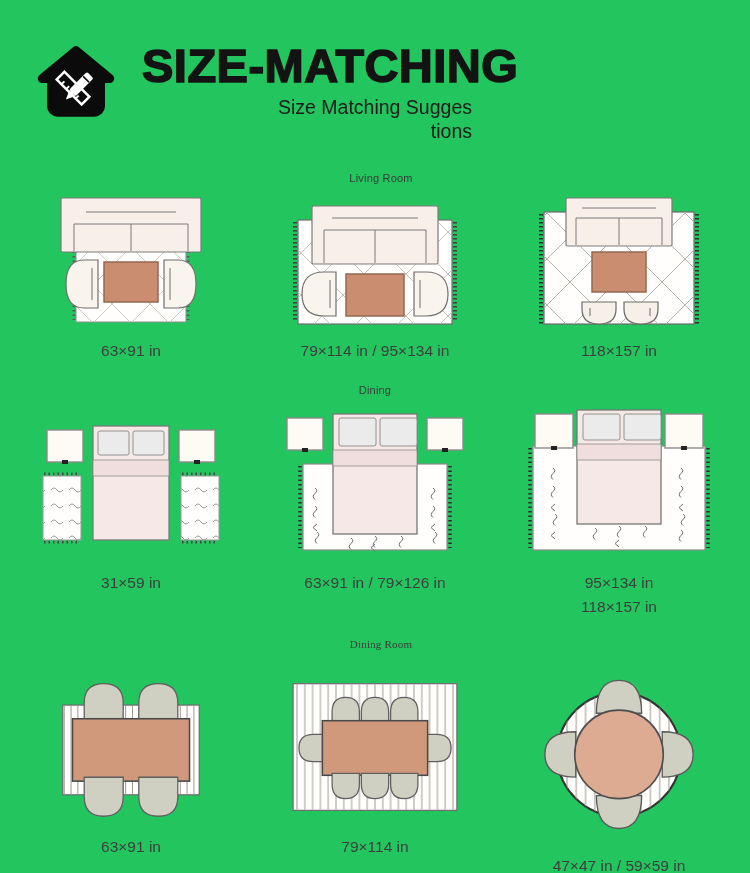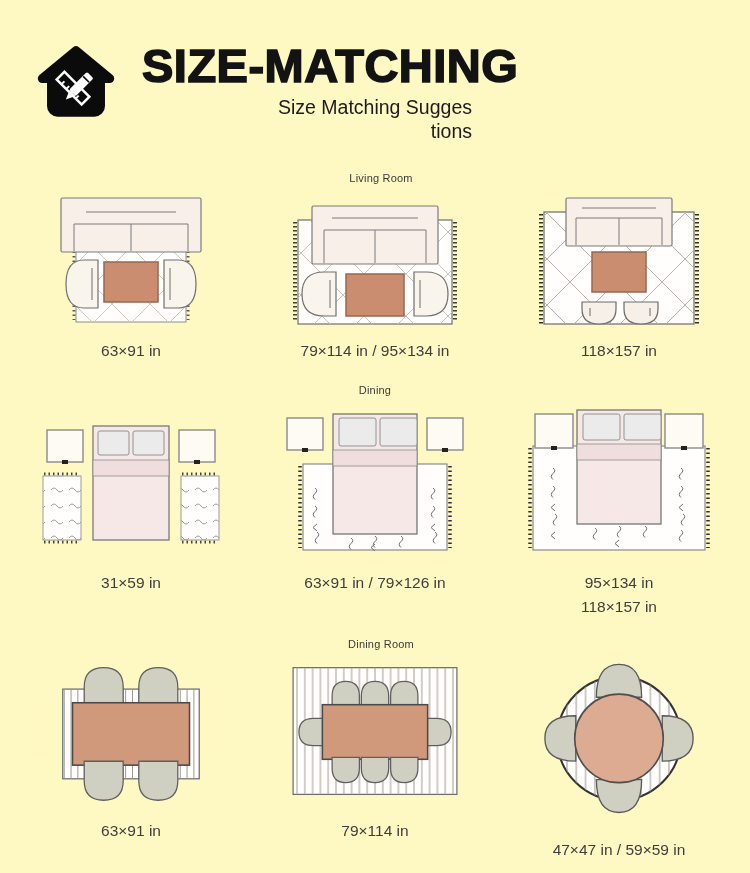--- a/index.html
+++ b/index.html
@@ -1,32 +1,32 @@
 <!DOCTYPE html>
 <html><head>
 <meta charset="utf-8">
 <style>
   html,body{margin:0;padding:0;background:#fff;}
   body{width:750px;height:873px;font-family:"Liberation Sans",sans-serif;color:#333;overflow:hidden;}
-  .page{position:relative;width:750px;height:873px;background:#fef9c3;}
+  .page{position:relative;width:750px;height:873px;background:#22c55e;}
 
   
   .header{display:flex;align-items:flex-start;padding:42px 0 0 34px;}
   .logo{width:84px;height:78px;flex:0 0 auto;}
   .logo svg{width:84px;height:78px;display:block;}
   .titles{margin-left:24px;padding-top:0;}
   .main-title{margin:0;font-size:47px;line-height:1.0;font-weight:bold;color:#131313;
               letter-spacing:0.5px;-webkit-text-stroke:1.6px #131313;}
   .subtitle{margin:6px 0 0 0;font-size:19.5px;line-height:1.25;color:#1b1b1b;max-width:330px;text-align:right;}
 
   
   .section-title{text-align:center;font-size:11px;color:#3a3a3a;letter-spacing:0.2px;}
   .st-living{margin:28px 0 6px 12px;}
   .st-bed{margin:20px 0 6px 0;}
-  .st-dining{margin:18px 0 4px 12px;}
+  .st-dining{margin:18px 0 20px 12px;font-family:Liberation Serif, serif;}
 
   .row{display:flex;justify-content:space-between;padding:0 20px;}
   .fig{width:222px;display:flex;flex-direction:column;align-items:center;}
   .fig svg{display:block;}
   .caption{margin-top:9px;font-size:15.5px;color:#3e3e3e;text-align:center;line-height:1.6;}
   .cap2:empty{display:none;}
   .cap2{display:block;}
 </style>
 </head>
 <body>

